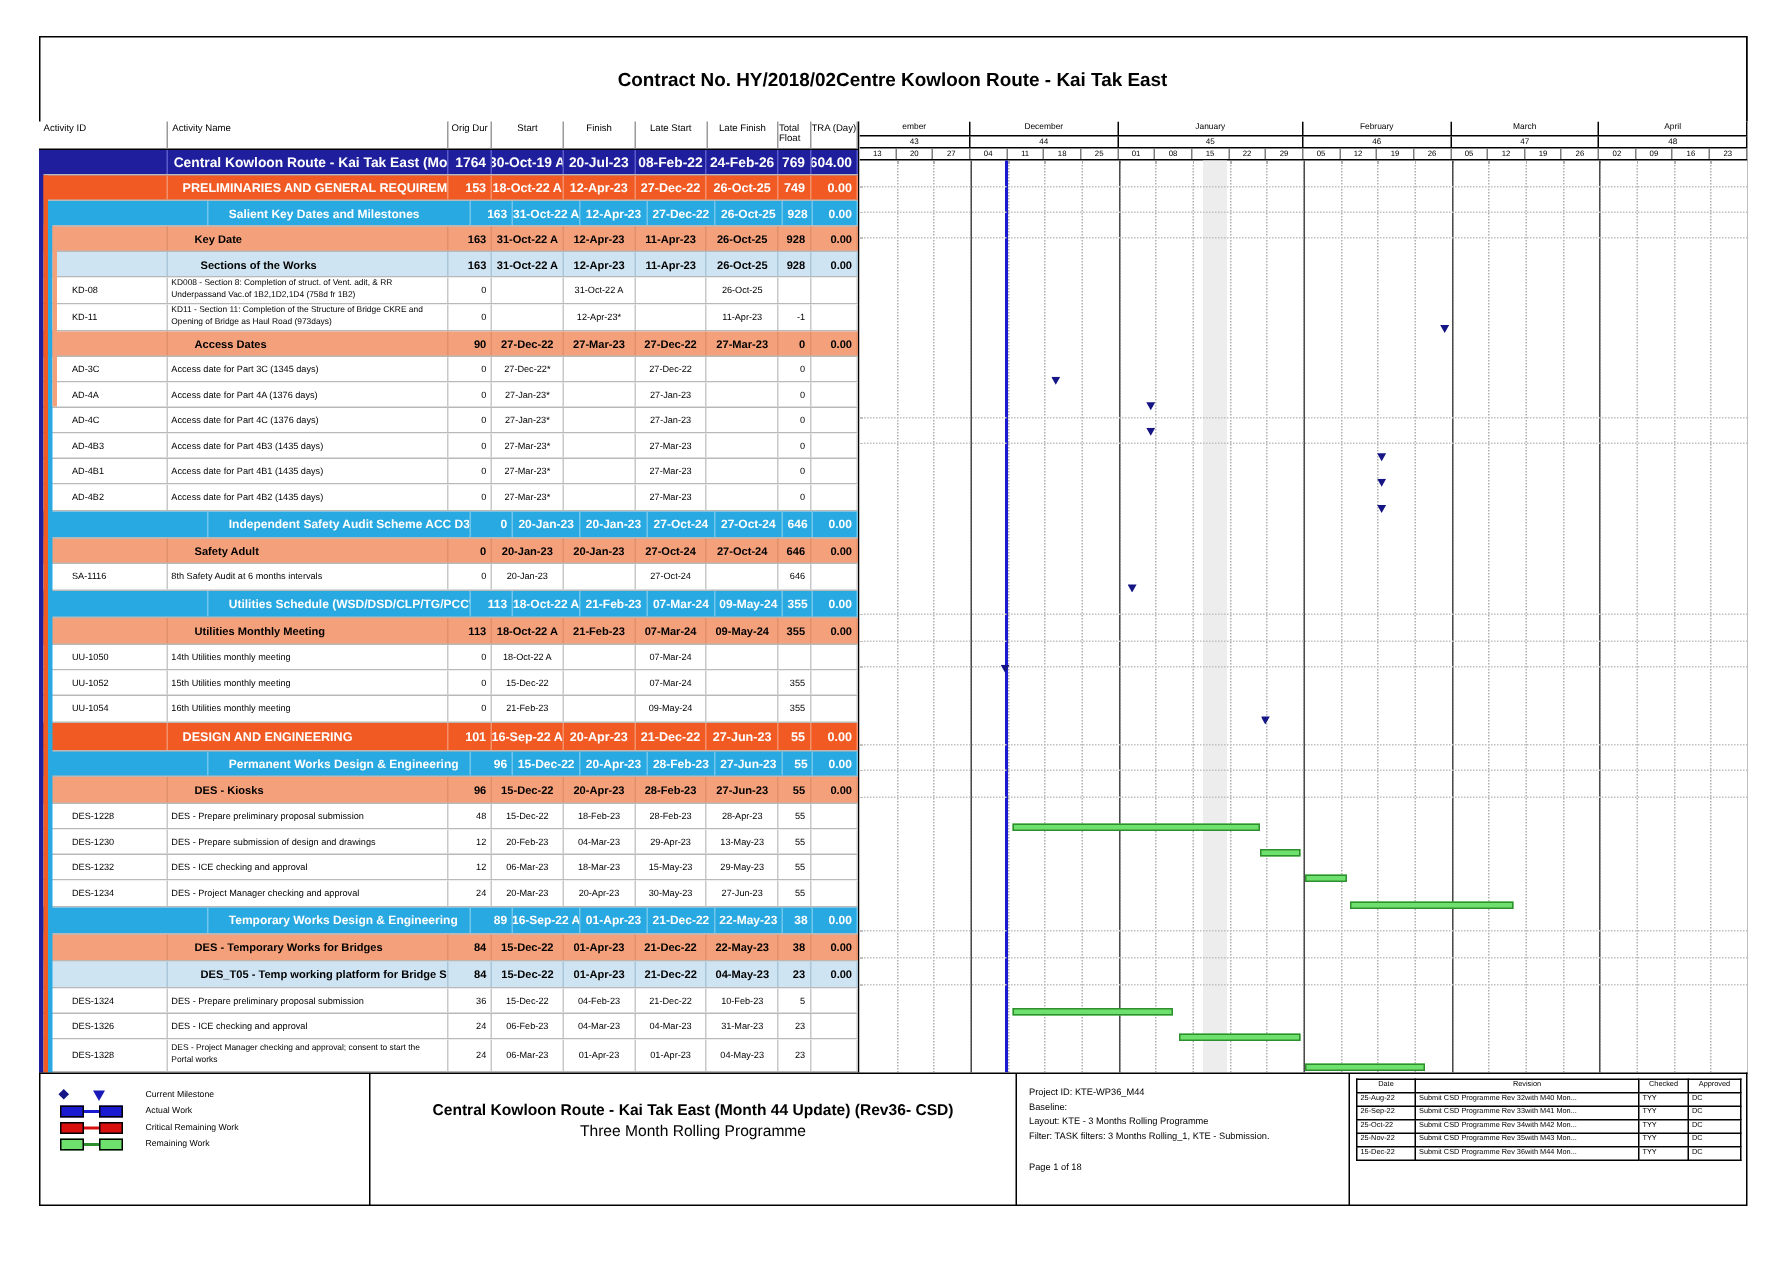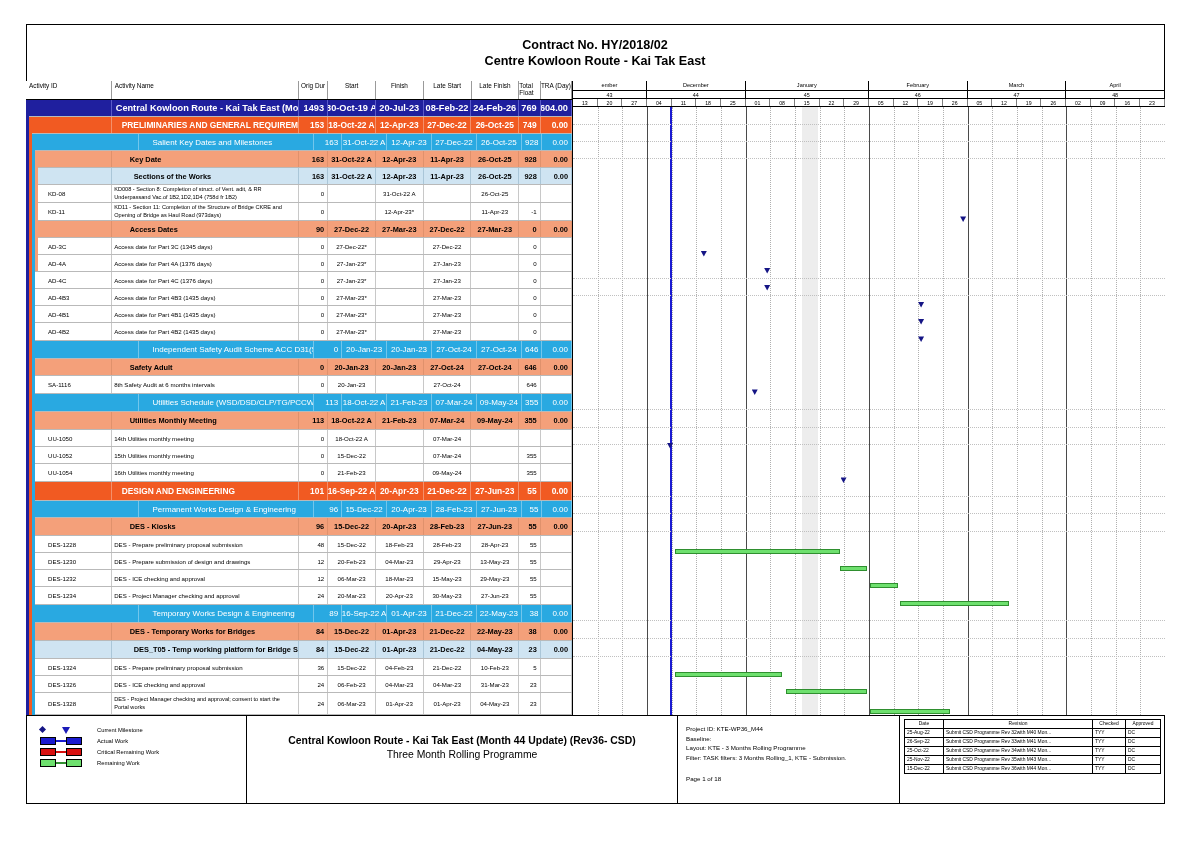--- a/index.html
+++ b/index.html
@@ -5,21 +5,21 @@
   html,body{margin:0;padding:0;background:#ffffff;}
   body{font-family:"Liberation Sans", sans-serif;color:#000;}
   .page{position:relative;width:1191px;height:842px;background:#fff;overflow:hidden;}
 
   .sheet-border{position:absolute;left:26px;top:24px;width:1139px;height:780px;border:1px solid #000;box-sizing:border-box;}
 
   
   .title-block{position:absolute;left:26px;top:24px;width:1139px;height:57px;box-sizing:border-box;display:flex;}
   .tb-left{width:180px;border-right:1px solid #000;box-sizing:border-box;padding:7px 0 0 12px;}
   .tb-left div{font-size:7.4px;line-height:11.5px;letter-spacing:.1px;}
-  .tb-mid{flex:1;border-right:1px solid #000;box-sizing:border-box;display:flex;flex-direction:column;align-items:center;justify-content:center;}
+  .tb-mid{flex:1;border-right:1px solid #000;box-sizing:border-box;display:flex;flex-direction:row;align-items:center;justify-content:center;}
   .tb-mid .t1{font-size:12.6px;font-weight:bold;line-height:16px;}
   .tb-mid .t2{font-size:12.6px;font-weight:bold;line-height:16px;}
   .tb-right{width:263px;box-sizing:border-box;display:flex;flex-direction:column;align-items:center;justify-content:center;}
   .logo-row{display:flex;align-items:center;gap:4px;height:36px;margin-top:1px;}
   .jv-name{font-size:8.2px;font-weight:bold;margin-top:1px;}
 
   
   .table-wrap{position:absolute;left:26px;top:81px;width:547px;height:634px;box-sizing:border-box;border-right:1px solid #000;}
   .hdr{display:flex;height:19px;box-sizing:border-box;border-bottom:1px solid #000;background:#fff;}
   .hdr .c{box-sizing:border-box;border-right:1px solid #9a9a9a;font-size:6.4px;display:flex;align-items:flex-start;padding-top:1px;overflow:hidden;}
@@ -40,21 +40,21 @@
   .row .c{box-sizing:border-box;border-right:1px solid #c8c8c8;overflow:hidden;display:flex;align-items:center;font-size:6.1px;padding:0 2px;white-space:nowrap;}
   .row .c.num{justify-content:flex-end;padding-right:3px;}
   .row .c.ctr{justify-content:center;}
   .row .c.wrapt{white-space:normal;line-height:7.4px;font-size:5.6px;align-items:center;}
 
   
   .lvl0{background:#1f1f9e;color:#fff;font-weight:bold;}
   .lvl0 .c{font-size:9.2px;border-right-color:#5a5ac8;}
   .lvl1{background:#f15a22;color:#fff;font-weight:bold;}
   .lvl1 .c{font-size:8.4px;border-right-color:#f4906b;}
-  .lvl2{background:#29a9e1;color:#fff;font-weight:normal;padding-left:32px;}
+  .lvl2{background:#29a9e1;color:#fff;font-weight:bold;padding-left:32px;}
   .lvl2 .c{font-size:8px;border-right-color:#72c6ec;}
   .lvl3{background:#f4a07a;color:#000;font-weight:bold;}
   .lvl3 .c{font-size:7.4px;border-right-color:#e0916c;}
   .lvl4{background:#cfe4f2;color:#000;font-weight:bold;}
   .lvl4 .c{font-size:7.4px;border-right-color:#aac6d8;}
   .lvl5{background:#ffffff;color:#000;}
   .lvl5 .c{font-size:6.1px;}
 
   
   .spine{position:absolute;left:26px;top:100px;width:547px;height:615px;pointer-events:none;}
@@ -128,21 +128,21 @@
       <div class="c c-finish ctr">Finish</div>
       <div class="c c-lstart ctr">Late Start</div>
       <div class="c c-lfinish ctr">Late Finish</div>
       <div class="c c-float ctr">Total Float</div>
       <div class="c c-tra ctr">TRA (Day)</div>
     </div>
     <div id="rows-host">
         <div class="row lvl0" style="height: 17px;">
           <div class="c c-id" style="padding-left: 4px;"></div>
           <div class="c c-name" style="padding-left: 4px;">Central Kowloon Route - Kai Tak East (Month 44 Update) (Re</div>
-          <div class="c c-dur num">1493</div>
+          <div class="c c-dur num">1764</div>
           <div class="c c-start ctr">30-Oct-19 A</div>
           <div class="c c-finish ctr">20-Jul-23</div>
           <div class="c c-lstart ctr">08-Feb-22</div>
           <div class="c c-lfinish ctr">24-Feb-26</div>
           <div class="c c-float num">769</div>
           <div class="c c-tra num">604.00</div>
         </div>
         <div class="row lvl1" style="height: 17px;">
           <div class="c c-id" style="padding-left: 4px;"></div>
           <div class="c c-name" style="padding-left: 10px;">PRELIMINARIES AND GENERAL REQUIREMENTS</div>

